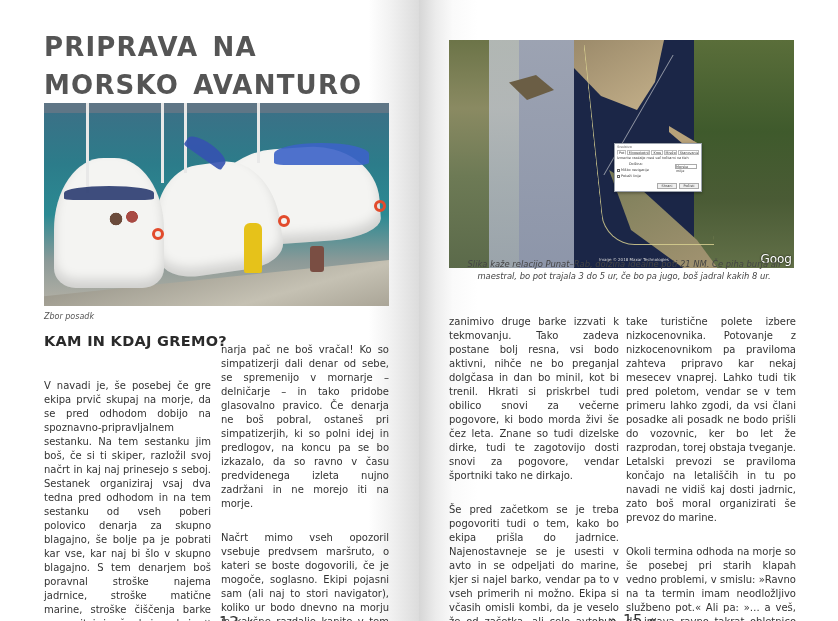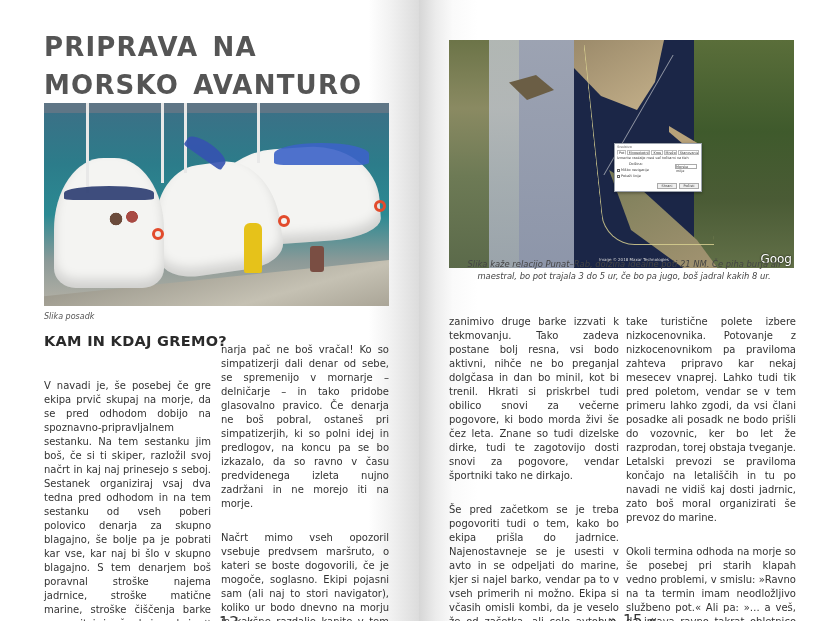--- a/index.html
+++ b/index.html
@@ -133,21 +133,21 @@
       <div class="bimini m2"></div>
       <div class="bimini m3"></div>
       <div class="crowd"></div>
       <div class="buoy y1"></div>
       <div class="buoy y2"></div>
       <div class="buoy y3"></div>
       <div class="person"></div>
       <div class="bollard"></div>
     </div>
 
-    <div class="caption-left">Slika posadk</div>
+    <div class="caption-left">Zbor posadk</div>
     <h2 class="h2">KAM IN KDAJ GREMO?</h2>
 
     <div class="col col-l1">
       <p>V navadi je, še posebej če gre ekipa prvič skupaj na morje, da se pred odhodom dobijo na spoznavno-pripravljalnem sestanku. Na tem sestanku jim boš, če si ti skiper, razložil svoj načrt in kaj naj prinesejo s seboj. Sestanek organiziraj vsaj dva tedna pred odhodom in na tem sestanku od vseh poberi polovico denarja za skupno blagajno, še bolje pa je pobrati kar vse, kar naj bi šlo v skupno blagajno. S tem denarjem boš poravnal stroške najema jadrnice, stroške matične marine, stroške čiščenja barke po vrnitvi in še kaj, nekaj pa mora ostati še za nakup hrane in pijače. Tako tudi ne boš imel velikih skrbi in povečanih stroškov na glavo zaradi odpovedi v zadnjem trenutku, ker de-</p>
     </div>
     <div class="col col-l2">
       <p>narja pač ne boš vračal! Ko so simpatizerji dali denar od sebe, se spremenijo v mornarje – delničarje – in tako pridobe glasovalno pravico. Če denarja ne boš pobral, ostaneš pri simpatizerjih, ki so polni idej in predlogov, na koncu pa se bo izkazalo, da so ravno v času predvidenega izleta nujno zadržani in ne morejo iti na morje.</p>
       <p>Načrt mimo vseh opozoril vsebuje predvsem maršruto, o kateri se boste dogovorili, če je mogoče, soglasno. Ekipi pojasni sam (ali naj to stori navigator), koliko ur bodo dnevno na morju in kakšne razdalje kanite v tem času prepluti. Povej, kakšni so dnevni cilji in kakšen je rezervni načrt. Če bo skupaj plulo več jadrnic in če se je možno sporazumeti, da bo vse poganjal le veter, je</p>
     </div>
 

